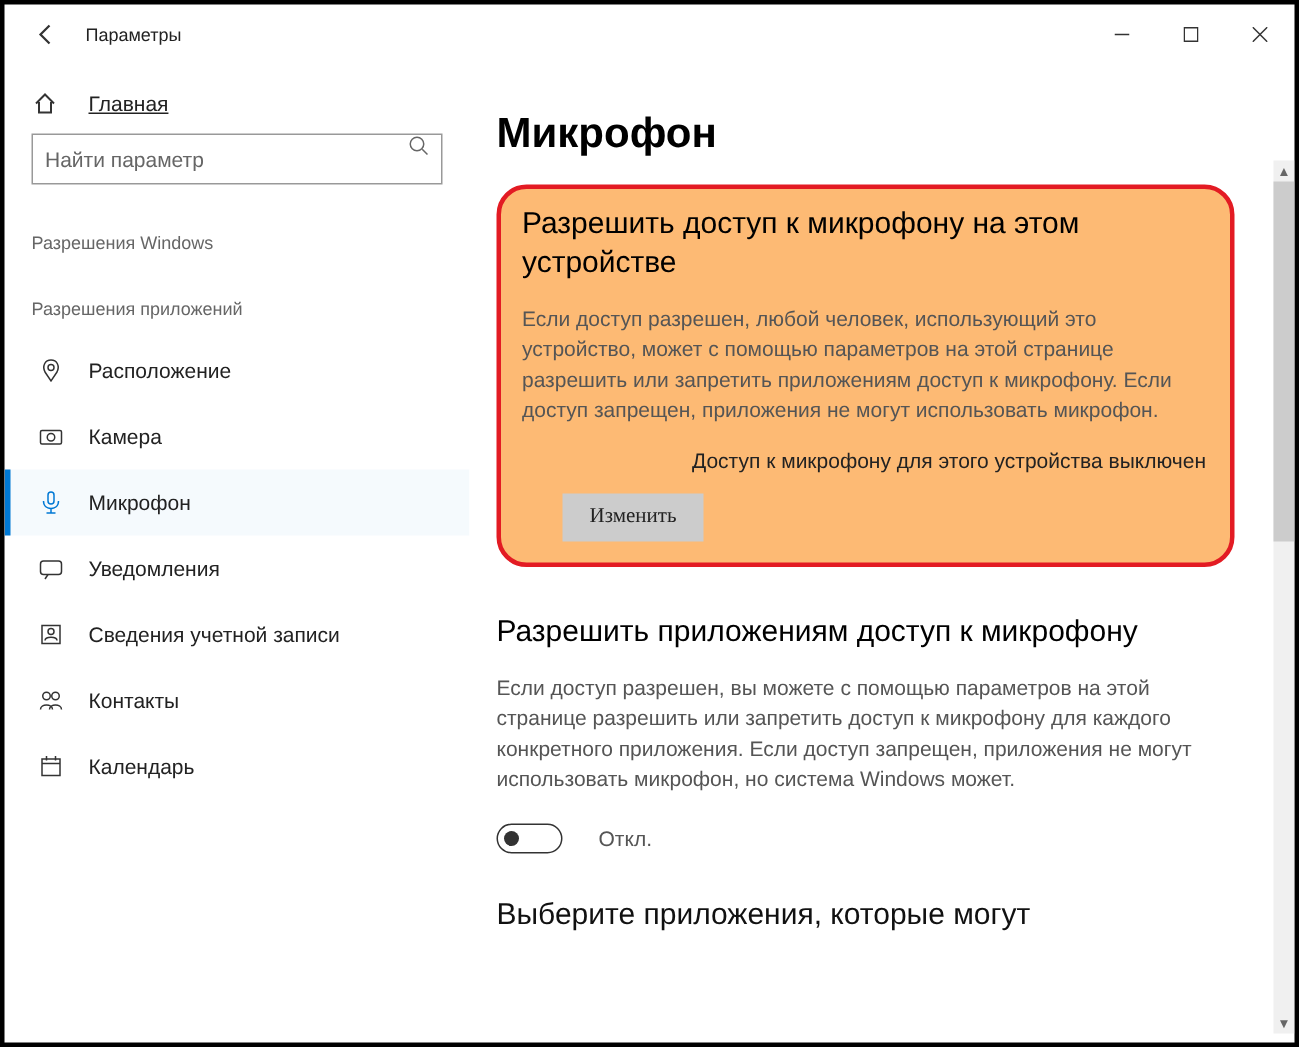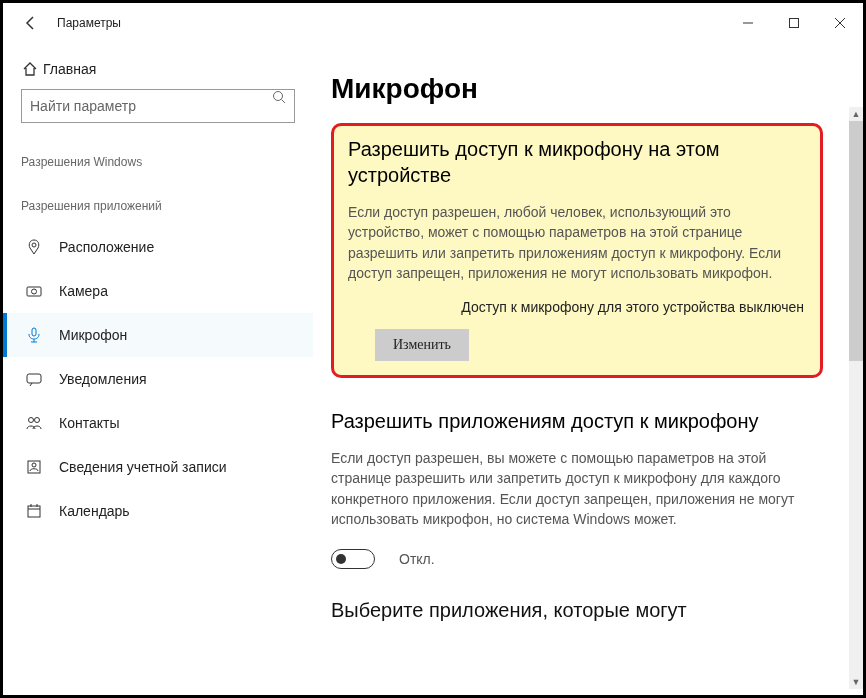--- a/index.html
+++ b/index.html
@@ -27,23 +27,23 @@
     width: 46px; display: flex; align-items: center; justify-content: center;
     color: #333;
   }
   .body { flex: 1; display: flex; overflow: hidden; }
   .sidebar {
     width: 310px; padding: 10px 0 0 0;
     display: flex; flex-direction: column;
     overflow: hidden;
   }
   .home-row {
-    display: flex; align-items: center; gap: 4px;
+    display: flex; align-items: center; gap: 20px;
     padding: 8px 18px 12px 18px;
-    font-size: 14px; color: #222;
+    font-size: 14px; color: #222; text-decoration: underline;
   }
   .search-wrap { padding: 0 18px 14px 18px; }
   .search-box {
     border: 1px solid #999; height: 34px;
     display: flex; padding: 0 8px;
     font-size: 14px; color: #666;
   }
   .search-box input {
     flex: 1; border: none; outline: none; font-size: 14px;
     font-family: inherit; color: #222;
@@ -67,24 +67,24 @@
   .side-icon { width: 18px; display: flex; justify-content: center; color: #333; }
   .content {
     flex: 1; padding: 30px 40px 0 18px;
     overflow: hidden; position: relative;
   }
   .page-title {
     font-size: 28px; font-weight: 600; color: #000;
     margin-bottom: 18px;
   }
   .highlight-box {
-    border: 3px solid #e31b23; border-radius: 10px;
+    border: 3px solid #e31b23; border-radius: 20px;
     padding: 10px 16px 14px 14px;
     margin-bottom: 30px;
-    background: #fef9c3;
+    background: #fdba74;
   }
   .section-title {
     font-size: 20px; font-weight: 400; color: #000;
     margin-bottom: 14px; line-height: 1.3;
   }
   .section-text {
     font-size: 14px; color: #555; line-height: 1.45;
     margin-bottom: 16px;
   }
   .status-line {
@@ -206,36 +206,36 @@
           <svg width="16" height="16" viewBox="0 0 16 16">
               <rect x="1" y="3" width="14" height="9" rx="2" stroke="#333" fill="none"></rect>
               <path d="M6 12 L4 15" stroke="#333"></path>
             </svg>
         </span>
         <span>Уведомления</span>
       </div>
       <div class="side-item">
         <span class="side-icon">
           <svg width="16" height="16" viewBox="0 0 16 16">
+              <rect x="2" y="2" width="12" height="12" stroke="#333" fill="none"></rect>
+              <circle cx="8" cy="6" r="2" stroke="#333" fill="none"></circle>
+              <path d="M4 12 C4 9 12 9 12 12" stroke="#333" fill="none"></path>
+            </svg>
+        </span>
+        <span>Сведения учетной записи</span>
+      </div>
+      <div class="side-item">
+        <span class="side-icon">
+          <svg width="16" height="16" viewBox="0 0 16 16">
               <circle cx="5" cy="5" r="2.5" stroke="#333" fill="none"></circle>
               <circle cx="11" cy="5" r="2.5" stroke="#333" fill="none"></circle>
               <path d="M1 14 C1 10 9 10 9 14 M7 14 C7 10 15 10 15 14" stroke="#333" fill="none"></path>
             </svg>
         </span>
         <span>Контакты</span>
-      </div>
-      <div class="side-item">
-        <span class="side-icon">
-          <svg width="16" height="16" viewBox="0 0 16 16">
-              <rect x="2" y="2" width="12" height="12" stroke="#333" fill="none"></rect>
-              <circle cx="8" cy="6" r="2" stroke="#333" fill="none"></circle>
-              <path d="M4 12 C4 9 12 9 12 12" stroke="#333" fill="none"></path>
-            </svg>
-        </span>
-        <span>Сведения учетной записи</span>
       </div>
       <div class="side-item">
         <span class="side-icon">
           <svg width="16" height="16" viewBox="0 0 16 16">
               <rect x="2" y="3" width="12" height="11" stroke="#333" fill="none"></rect>
               <line x1="2" y1="6" x2="14" y2="6" stroke="#333"></line>
               <line x1="5" y1="1" x2="5" y2="4" stroke="#333"></line>
               <line x1="11" y1="1" x2="11" y2="4" stroke="#333"></line>
             </svg>
         </span>

